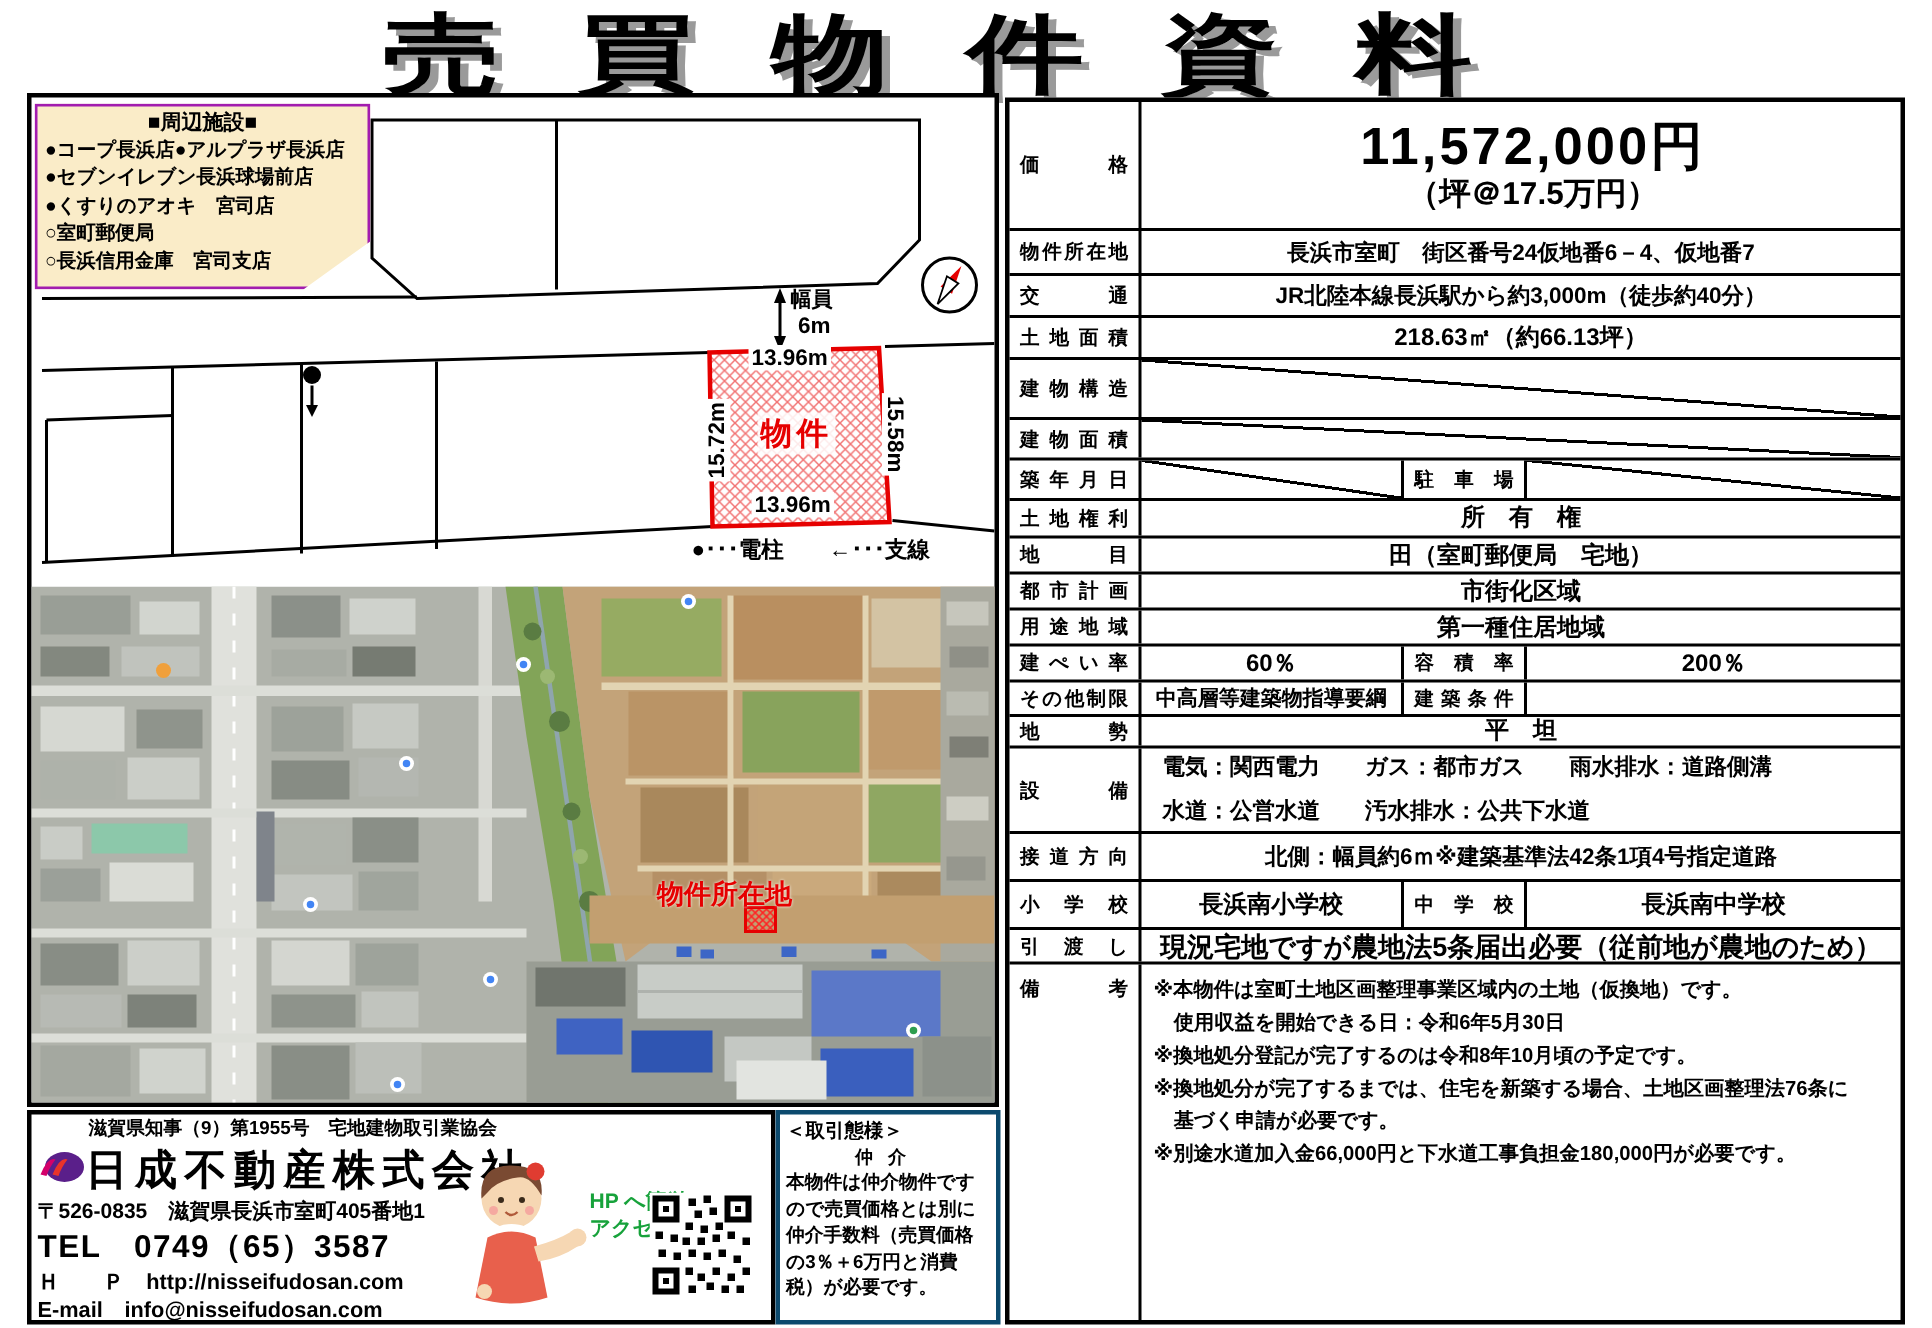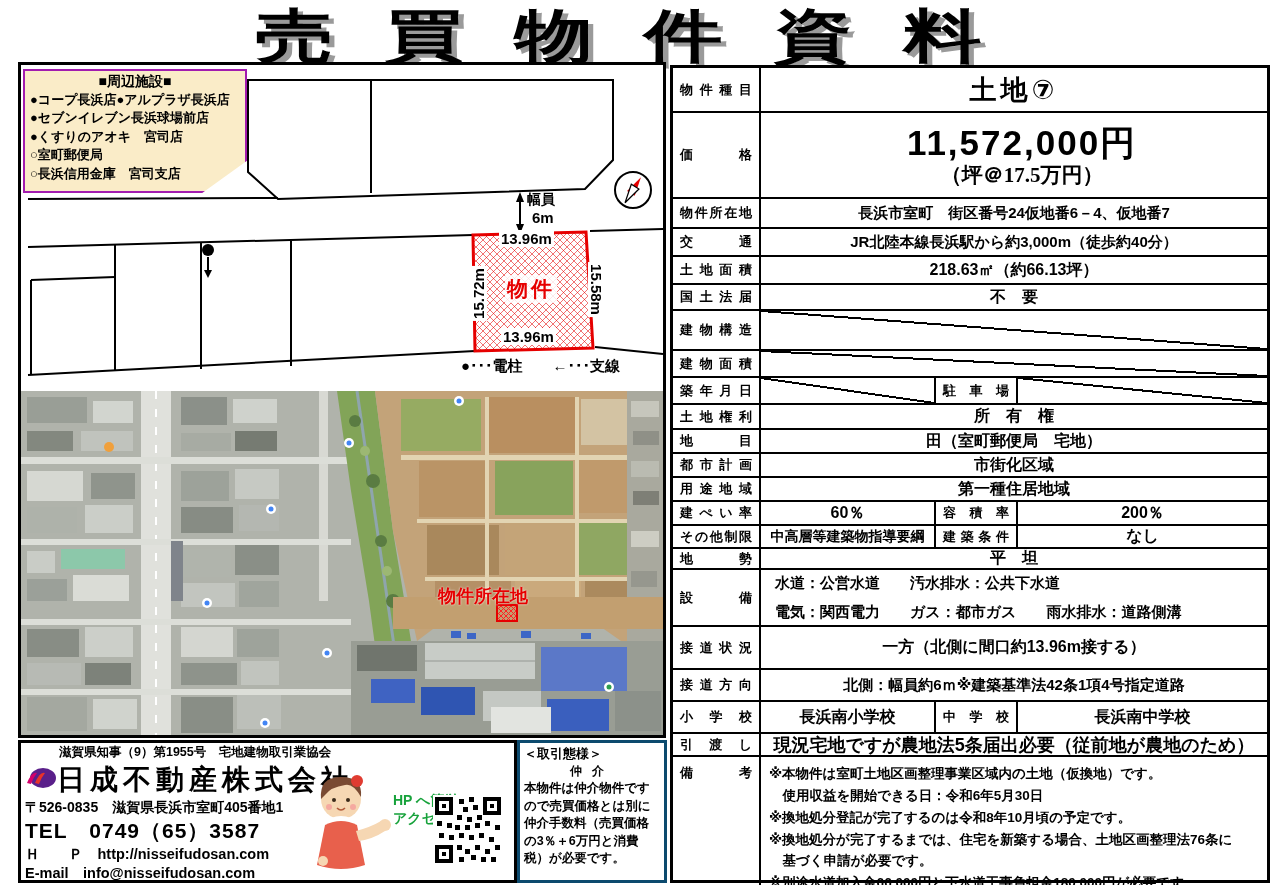--- a/index.html
+++ b/index.html
@@ -36,21 +36,21 @@
        padding:0 7px;box-sizing:border-box;flex:0 0 auto;}
   .lbl span{flex:1;font-size:13px;font-weight:700;text-align:justify;text-align-last:justify;}
   .lblTop{align-items:flex-start;padding-top:7px;}
   .val{flex:1;display:flex;align-items:center;justify-content:center;
        font-weight:700;font-size:16px;box-sizing:border-box;}
   .v1{flex:0 0 175px;border-right:2px solid #000;}
   .slbl{flex:0 0 82px;border-right:2px solid #000;}
   .vbig{font-size:27px;letter-spacing:4px;}
   .priceCol{flex-direction:column;justify-content:center;line-height:1.15;padding-left:16px;}
   .priceMain{font-size:35px;letter-spacing:2px;}
-  .priceSub{font-size:21px;font-family:Liberation Serif, serif;}
+  .priceSub{font-size:21px;}
   .diag{background:linear-gradient(to top right,transparent calc(50% - 1px),#000 calc(50% - 1px),#000 calc(50% + 1px),transparent calc(50% + 1px));}
   .utilCol{flex-direction:column;align-items:flex-start;justify-content:center;
            padding-left:14px;font-size:15px;line-height:1.9;}
   .remarks{flex-direction:column;align-items:flex-start;justify-content:flex-start;
            padding:6px 8px;font-size:13.5px;line-height:1.62;}
   .f14{font-size:14px}.f15{font-size:15px}.f13{font-size:18px}
   
   .coBox{position:absolute;left:18px;top:740px;width:499px;height:143px;
          border:3px solid #000;box-sizing:border-box;background:#fff;}
   .coLicense{margin:1px 0 0 38px;font-size:12.5px;font-weight:700;}
@@ -277,26 +277,20 @@
             <circle cx="244" cy="332" r="2.5" fill="#4285F4"></circle>
         </g>
 
         <rect x="476" y="214" width="20" height="16" fill="url(#hatchM)" stroke="#e60000" stroke-width="2"></rect>
       </svg>
       <div class="mapLbl">物件所在地</div>
     </div>
   </div>
 
   <div class="rtable">
-    <div class="trow" style="height:45px">
-      <div class="lbl">
-          <span>物件種目</span>
-        </div>
-      <div class="val vbig">土地⑦</div>
-    </div>
     <div class="trow" style="height:86px">
       <div class="lbl">
           <span>価格</span>
         </div>
       <div class="val priceCol">
         <span class="priceMain">11,572,000円</span>
         <span class="priceSub">（坪＠17.5万円）</span>
       </div>
     </div>
     <div class="trow" style="height:30px">
@@ -310,26 +304,20 @@
           <span>交通</span>
         </div>
       <div class="val f15">JR北陸本線長浜駅から約3,000m（徒歩約40分）</div>
     </div>
     <div class="trow" style="height:28px">
       <div class="lbl">
           <span>土地面積</span>
         </div>
       <div class="val">218.63㎡（約66.13坪）</div>
     </div>
-    <div class="trow" style="height:26px">
-      <div class="lbl">
-          <span>国土法届</span>
-        </div>
-      <div class="val">不　要</div>
-    </div>
     <div class="trow" style="height:40px">
       <div class="lbl">
           <span>建物構造</span>
         </div>
       <div class="val diag"></div>
     </div>
     <div class="trow" style="height:27px">
       <div class="lbl">
           <span>建物面積</span>
         </div>
@@ -380,42 +368,35 @@
       <div class="val">200％</div>
     </div>
     <div class="trow" style="height:23px">
       <div class="lbl">
           <span>その他制限</span>
         </div>
       <div class="val v1 f14">中高層等建築物指導要綱</div>
       <div class="lbl slbl">
           <span>建築条件</span>
         </div>
-      <div class="val">なし</div>
     </div>
     <div class="trow" style="height:21px">
       <div class="lbl">
           <span>地勢</span>
         </div>
       <div class="val">平　坦</div>
     </div>
     <div class="trow" style="height:57px">
       <div class="lbl">
           <span>設備</span>
         </div>
       <div class="val utilCol">
+        <span>電気：関西電力　　ガス：都市ガス　　雨水排水：道路側溝</span>
         <span>水道：公営水道　　汚水排水：公共下水道</span>
-        <span>電気：関西電力　　ガス：都市ガス　　雨水排水：道路側溝</span>
       </div>
-    </div>
-    <div class="trow" style="height:43px">
-      <div class="lbl">
-          <span>接道状況</span>
-        </div>
-      <div class="val">一方（北側に間口約13.96m接する）</div>
     </div>
     <div class="trow" style="height:32px">
       <div class="lbl">
           <span>接道方向</span>
         </div>
       <div class="val f15">北側：幅員約6ｍ※建築基準法42条1項4号指定道路</div>
     </div>
     <div class="trow" style="height:32px">
       <div class="lbl">
           <span>小学校</span>

